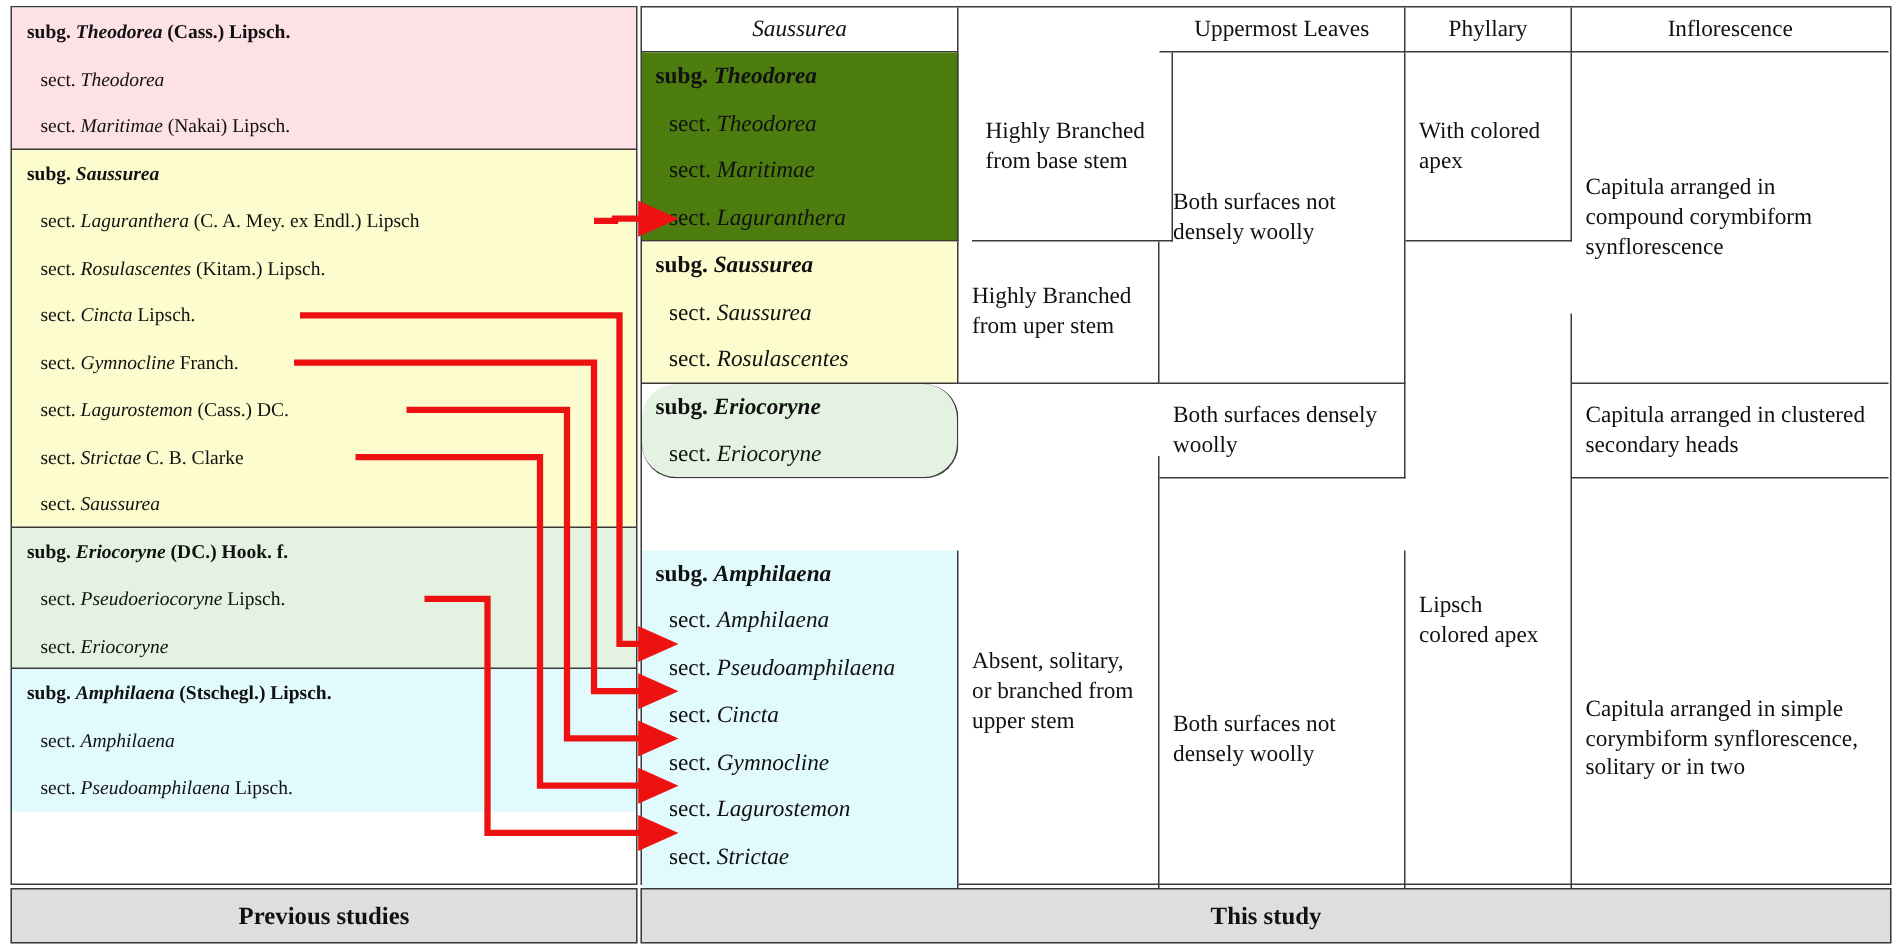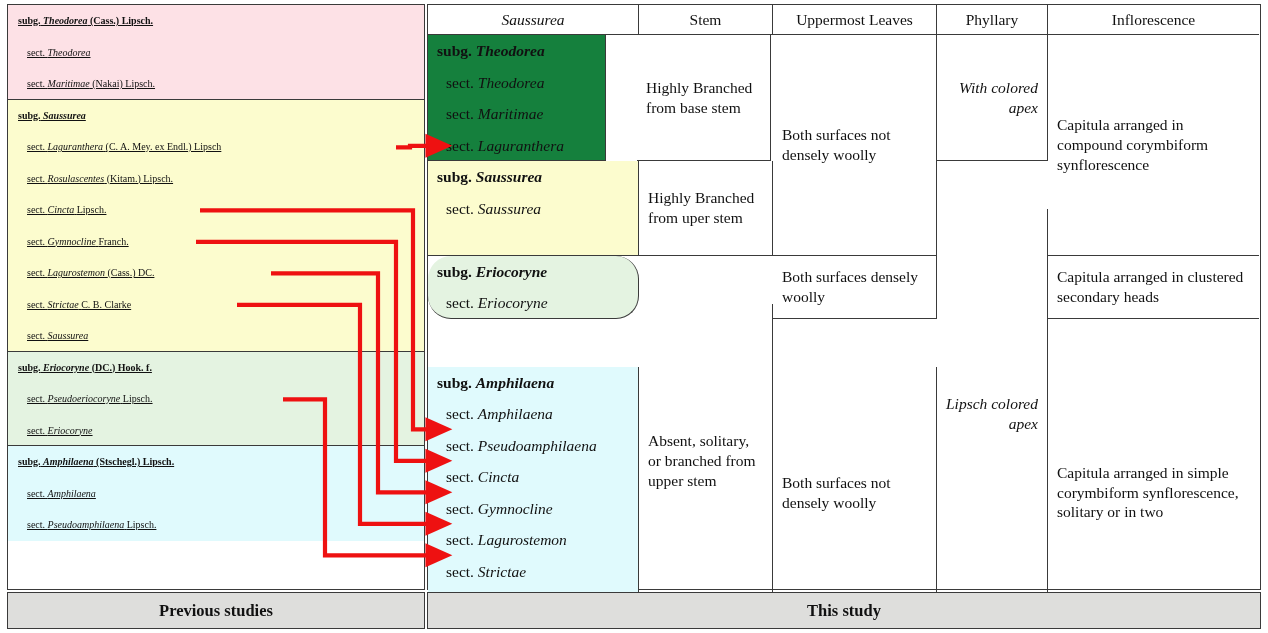--- a/index.html
+++ b/index.html
@@ -11,36 +11,36 @@
   #sheet{position:absolute;left:0;top:0;width:1268px;height:633px;}
 
   
   .panel{position:absolute;box-sizing:border-box;}
 
   
   #left-panel{left:7px;top:4px;width:418px;height:586px;border:1.5px solid #3a3a3a;box-sizing:border-box;background:#fff;}
   .lblock{position:absolute;left:0;width:100%;box-sizing:border-box;border-bottom:1.5px solid #3a3a3a;}
   .lblock:last-child{border-bottom:none;}
   .lrow{height:31.5px;line-height:31.5px;white-space:nowrap;overflow:hidden;
-        font-size:10px;padding-left:10px;box-sizing:border-box;text-decoration:underline;}
+        font-size:13px;padding-left:10px;box-sizing:border-box;}
   .lrow.sub{font-weight:bold;padding-left:10px;}
   .lrow.sec{padding-left:19px;}
   .it{font-style:italic;}
   .bi{font-style:italic;font-weight:bold;}
 
   
   #right-table{left:427px;top:4px;width:834px;height:586px;border:1.5px solid #3a3a3a;box-sizing:border-box;background:#fff;}
   .rcell{position:absolute;box-sizing:border-box;border-right:1.5px solid #3a3a3a;border-bottom:1.5px solid #3a3a3a;
          font-size:15.5px;overflow:hidden;}
   .rcell.nr{border-right:none;}
   .rcell.nb{border-bottom:none;margin-top:48px;}
   .hdr{text-align:center;line-height:29px;height:30px;}
   .pad{padding:6px 9px;}
   .vcenter{display:flex;flex-direction:column;justify-content:center;}
-  .hcenter{align-items:center;text-align:right;font-style:italic;}
+  .hcenter{align-items:center;text-align:left;}
   .taxrow{height:31.5px;line-height:31.5px;white-space:nowrap;font-size:15.5px;}
   .taxrow.sub{font-weight:bold;padding-left:9px;}
   .taxrow.sec{padding-left:18px;}
   .tline{line-height:1.28;}
 
   
   .foot{position:absolute;top:592px;height:37px;box-sizing:border-box;background:#dededc;
         border:1.5px solid #3a3a3a;display:flex;align-items:center;justify-content:center;
         font-weight:bold;font-size:16.5px;}
   #foot-left{left:7px;width:418px;}
@@ -77,49 +77,49 @@
       </div>
       <div class="lblock" style="background: rgb(224, 250, 253); top: 441px; height: 94.5px; border-bottom: none;">
         <div class="lrow sub"><span>subg.</span> <span class="bi">Amphilaena</span> <span class="auth">(Stschegl.) Lipsch.</span></div>
         <div class="lrow sec"><span>sect.</span> <span class="it">Amphilaena</span></div>
         <div class="lrow sec"><span>sect.</span> <span class="it">Pseudoamphilaena</span> <span class="auth">Lipsch.</span></div>
       </div>
     </div>
 
   <div id="right-table" class="panel">
       <div class="rcell hdr" style="left: 0px; top: 0px; width: 211px; height: 30px;"><span class="it">Saussurea</span></div>
-      <div class="rcell hdr" style="left: 211px; top: 0px; width: 134px; height: 30px;"><span>Stem</span></div>
       <div class="rcell hdr" style="left: 345px; top: 0px; width: 164px; height: 30px; text-align: center;"><span>Uppermost Leaves</span></div>
       <div class="rcell hdr" style="left: 509px; top: 0px; width: 111px; height: 30px;"><span>Phyllary</span></div>
       <div class="rcell hdr nr" style="left: 620px; top: 0px; width: 211px; height: 30px;"><span>Inflorescence</span></div>
-      <div class="rcell" style="left: 0px; top: 30px; width: 178px; height: 126px; background: #15803d;">
+      <div class="rcell" style="left: 0px; top: 30px; width: 211px; height: 126px; background: #4d7c0f;">
         <div class="taxrow sub"><span>subg.</span> <span class="bi">Theodorea</span></div>
         <div class="taxrow sec"><span>sect.</span> <span class="it">Theodorea</span></div>
         <div class="taxrow sec"><span>sect.</span> <span class="it">Maritimae</span></div>
         <div class="taxrow sec"><span>sect.</span> <span class="it">Laguranthera</span></div>
       </div>
       <div class="rcell" style="left: 0px; top: 156px; width: 211px; height: 94.5px; background: rgb(252, 252, 206);">
         <div class="taxrow sub"><span>subg.</span> <span class="bi">Saussurea</span></div>
         <div class="taxrow sec"><span>sect.</span> <span class="it">Saussurea</span></div>
+        <div class="taxrow sec"><span>sect.</span> <span class="it">Rosulascentes</span></div>
       </div>
       <div class="rcell" style="left: 0px; top: 250.5px; width: 211px; height: 63px; background: rgb(228, 243, 225); border-radius: 23px;">
         <div class="taxrow sub"><span>subg.</span> <span class="bi">Eriocoryne</span></div>
         <div class="taxrow sec"><span>sect.</span> <span class="it">Eriocoryne</span></div>
       </div>
       <div class="rcell nb" style="left: 0px; top: 313.5px; width: 211px; height: 252px; background: rgb(224, 250, 253);">
         <div class="taxrow sub"><span>subg.</span> <span class="bi">Amphilaena</span></div>
         <div class="taxrow sec"><span>sect.</span> <span class="it">Amphilaena</span></div>
         <div class="taxrow sec"><span>sect.</span> <span class="it">Pseudoamphilaena</span></div>
         <div class="taxrow sec"><span>sect.</span> <span class="it">Cincta</span></div>
         <div class="taxrow sec"><span>sect.</span> <span class="it">Gymnocline</span></div>
         <div class="taxrow sec"><span>sect.</span> <span class="it">Lagurostemon</span></div>
         <div class="taxrow sec"><span>sect.</span> <span class="it">Strictae</span></div>
         <div class="taxrow sec"><span>sect.</span> <span class="it">Pseudoeriocoryne</span></div>
       </div>
-      <div class="rcell pad vcenter " style="left: 209px; top: 30px; width: 134px; height: 126px;">
+      <div class="rcell pad vcenter " style="left: 220px; top: 30px; width: 134px; height: 126px;">
         <div class="tline">Highly Branched from base stem</div>
       </div>
       <div class="rcell pad vcenter " style="left: 211px; top: 156px; width: 134px; height: 94.5px;">
         <div class="tline">Highly Branched from uper stem</div>
       </div>
       <div class="rcell pad vcenter  nb" style="left: 211px; top: 250.5px; width: 134px; height: 315px;">
         <div class="tline">Absent, solitary, or branched from upper stem</div>
       </div>
       <div class="rcell pad vcenter " style="left: 345px; top: 30px; width: 164px; height: 220.5px;">
         <div class="tline">Both surfaces not densely woolly</div>

